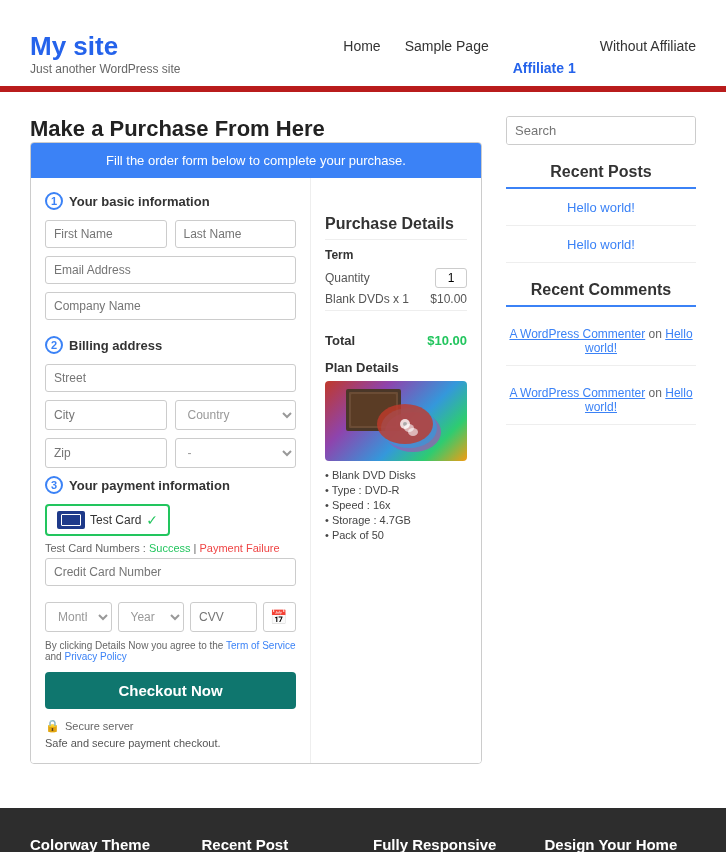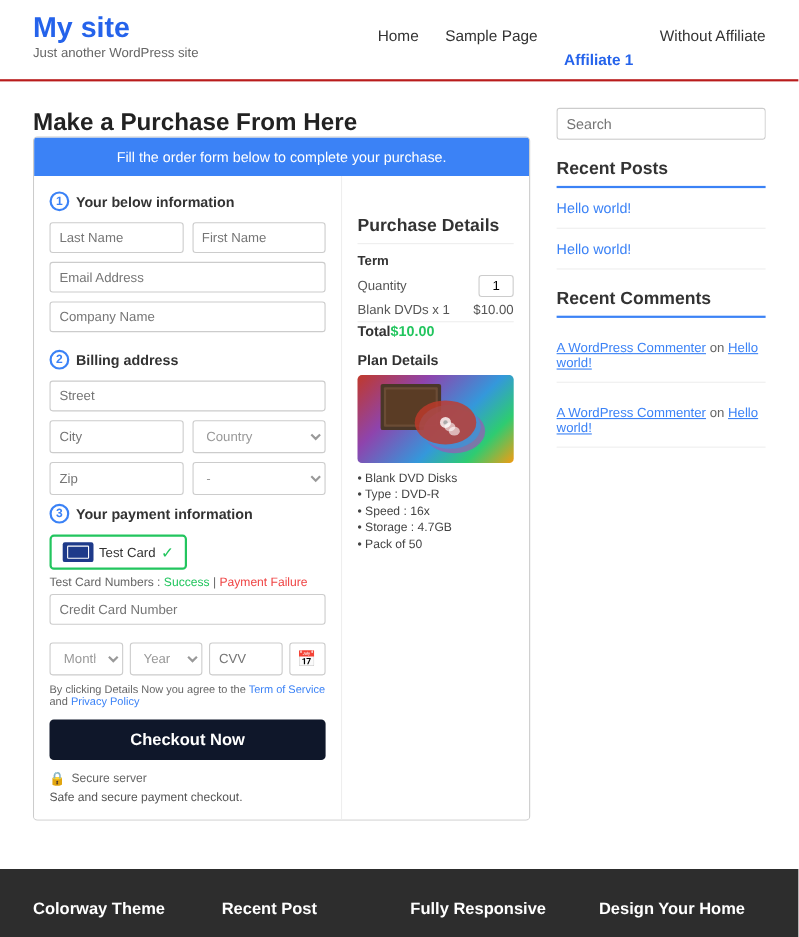--- a/index.html
+++ b/index.html
@@ -1,19 +1,19 @@
 <!DOCTYPE html>
 <html><head>
   <meta charset="utf-8">
   <style>
     * { box-sizing: border-box; margin: 0; padding: 0; }
     body { font-family: Arial, sans-serif; font-size: 14px; color: #333; background: #fff; }
 
     
-    .site-header { display: flex; align-items: center; justify-content: space-between; padding: 2px 30px 10px; border-bottom: 2px solid #b91c1c; }
+    .site-header { display: flex; align-items: flex-end; justify-content: space-between; padding: 16px 30px 10px; border-bottom: 6px solid #b91c1c; }
     .site-title { color: #2563eb; font-size: 26px; font-weight: bold; }
     .site-tagline { font-size: 12px; color: #666; }
     .main-nav { display: flex; gap: 24px; align-items: center; }
     .nav-link { text-decoration: none; color: #333; font-size: 14px; }
     .nav-link.affiliate { color: #2563eb; font-weight: bold; margin-top: 44px; }
 
     
     .main-layout { display: flex; gap: 24px; padding: 24px 30px; max-width: 726px; }
     .content-area { flex: 1; }
     .sidebar { width: 190px; flex-shrink: 0; }
@@ -51,45 +51,45 @@
     .test-card-link.failure { color: #ef4444; }
 
     .cc-row { display: flex; gap: 6px; margin-top: 8px; }
     .cc-select { flex: 1; }
     .cc-cvv { flex: 1; }
     .cc-calendar { border: 1px solid #ccc; border-radius: 3px; padding: 5px 7px; background: #fff; }
 
     .terms-text { font-size: 10px; color: #666; margin: 8px 0 10px; }
     .terms-link { color: #3b82f6; text-decoration: none; }
 
-    .checkout-btn { background: #0f172a; color: #fff; border: none; border-radius: 4px; padding: 10px 20px; font-size: 15px; font-weight: bold; cursor: pointer; width: 100%; }
+    .checkout-btn { background: #0f766e; color: #fff; border: none; border-radius: 4px; padding: 10px 20px; font-size: 15px; font-weight: bold; cursor: pointer; width: 100%; }
 
     .secure-badge { display: flex; align-items: center; gap: 5px; margin-top: 10px; font-size: 11px; color: #666; }
     .lock-icon { font-size: 12px; }
     .secure-text { font-size: 11px; color: #555; margin-top: 4px; }
 
     
     .purchase-details-title { font-size: 16px; font-weight: bold; color: #333; border-bottom: 1px solid #eee; padding-bottom: 6px; margin-bottom: 8px; margin-top: 23px; }
     .product-category { font-size: 12px; font-weight: bold; color: #333; margin-bottom: 6px; }
     .detail-row { display: flex; justify-content: space-between; font-size: 12px; color: #555; margin-bottom: 4px; align-items: center; }
     .detail-qty { border: 1px solid #ccc; border-radius: 3px; padding: 2px 6px; font-size: 12px; min-width: 28px; text-align: center; }
-    .total-row { display: flex; font-size: 13px; font-weight: bold; border-top: 1px solid #eee; padding-top: 0; margin-top: 4px; }
+    .total-row { display: flex; justify-content: space-between; font-size: 13px; font-weight: bold; border-top: 1px solid #eee; padding-top: 22px; margin-top: 4px; }
     .total-price { color: #22c55e; font-weight: bold; }
 
     
     .plan-details-title { font-size: 13px; font-weight: bold; color: #333; margin: 12px 0 6px; }
     .product-img-placeholder { width: 100%; height: 80px; background: linear-gradient(135deg, #c0392b 0%, #8e44ad 30%, #3498db 60%, #2ecc71 80%, #f39c12 100%); border-radius: 4px; margin-bottom: 8px; display: flex; align-items: center; justify-content: center; overflow: hidden; }
 
     .plan-bullet { font-size: 11px; color: #444; margin-bottom: 3px; }
 
     
     .search-box { display: flex; border: 1px solid #ccc; border-radius: 3px; overflow: hidden; margin-bottom: 18px; }
     .search-input { flex: 1; border: none; padding: 6px 8px; font-size: 13px; color: #999; outline: none; }
 
-    .sidebar-section { margin-bottom: 18px; }
+    .sidebar-section { margin-bottom: 18px; text-align: center; }
     .sidebar-title { font-size: 16px; font-weight: bold; color: #333; border-bottom: 2px solid #3b82f6; padding-bottom: 6px; margin-bottom: 10px; }
     .sidebar-post { margin-bottom: 10px; }
     .sidebar-post-link { color: #3b82f6; font-size: 13px; text-decoration: none; }
     .sidebar-divider { border: none; border-top: 1px solid #eee; margin-bottom: 10px; }
 
     .comment-item { margin-bottom: 10px; font-size: 12px; margin-top: 20px; }
     .comment-author { color: #3b82f6; }
     .comment-on { color: #666; }
     .comment-post { color: #3b82f6; }
 
@@ -122,25 +122,25 @@
     <div class="checkout-container">
       <div class="checkout-banner">Fill the order form below to complete your purchase.</div>
 
       <div class="checkout-body">
 
         <div class="checkout-left">
 
           
           <div class="section-header">
             <div class="section-num">1</div>
-            <span>Your below information</span>
+            <span>Your basic information</span>
           </div>
           <div class="form-row">
+            <input class="form-input" type="text" placeholder="First Name" style="">
             <input class="form-input" type="text" placeholder="Last Name" style="">
-            <input class="form-input" type="text" placeholder="First Name" style="">
           </div>
           <input class="form-input-full" type="text" placeholder="Email Address" style="">
           <input class="form-input-full" type="text" placeholder="Company Name" style="">
 
           
           <div class="section-header" style="margin-top:8px;">
             <div class="section-num">2</div>
             <span>Billing address</span>
           </div>
           <input class="form-input-full" type="text" placeholder="Street" style="">

